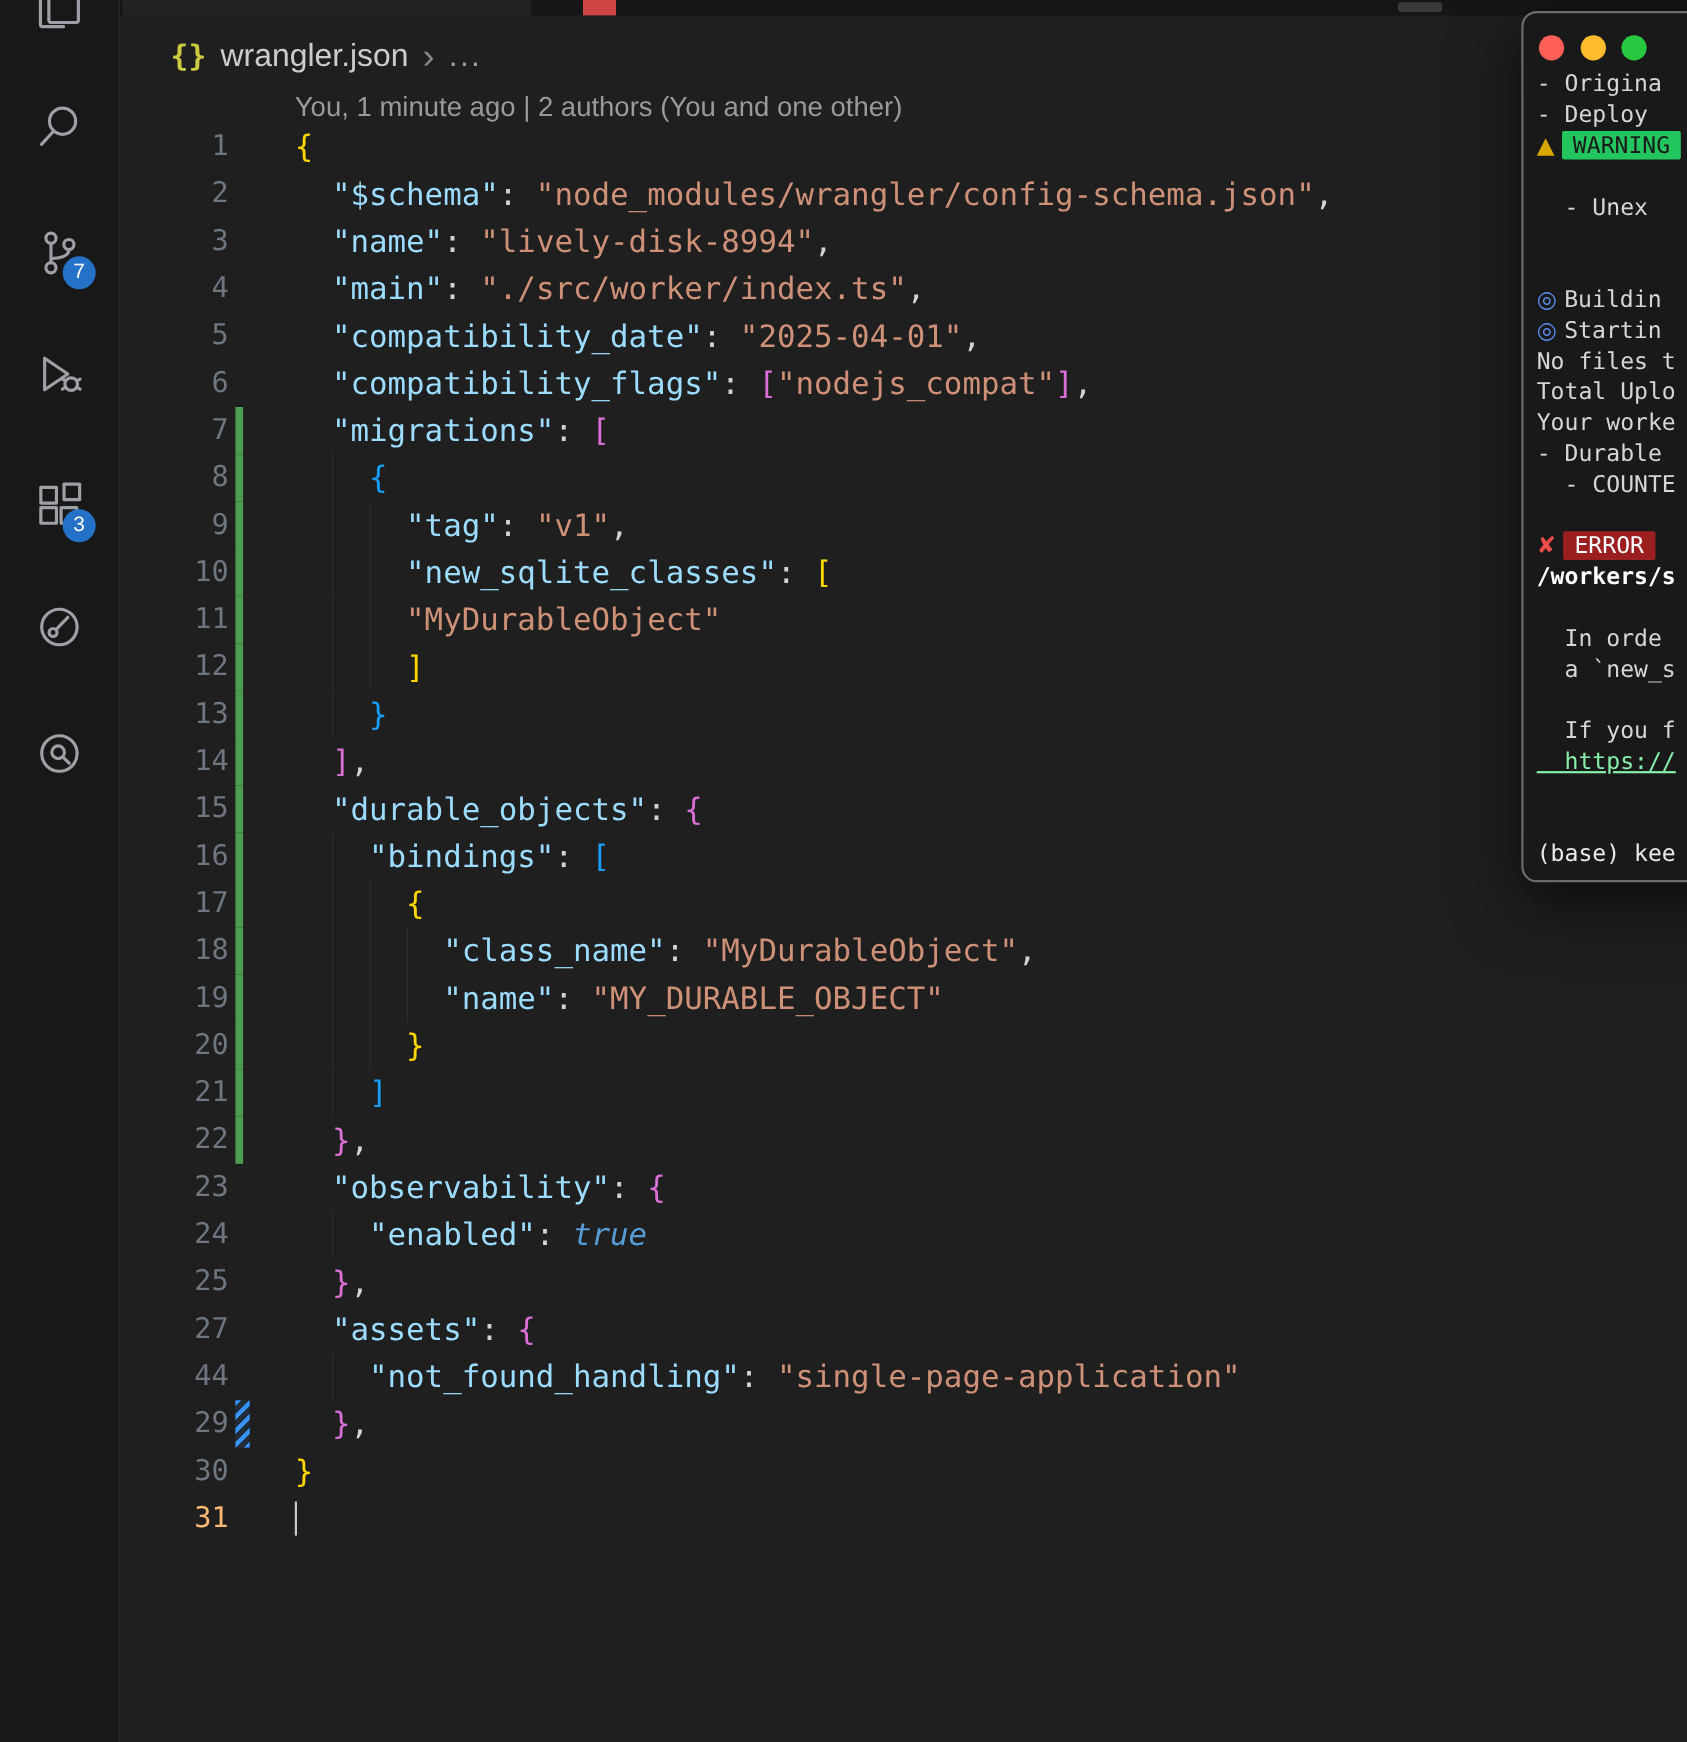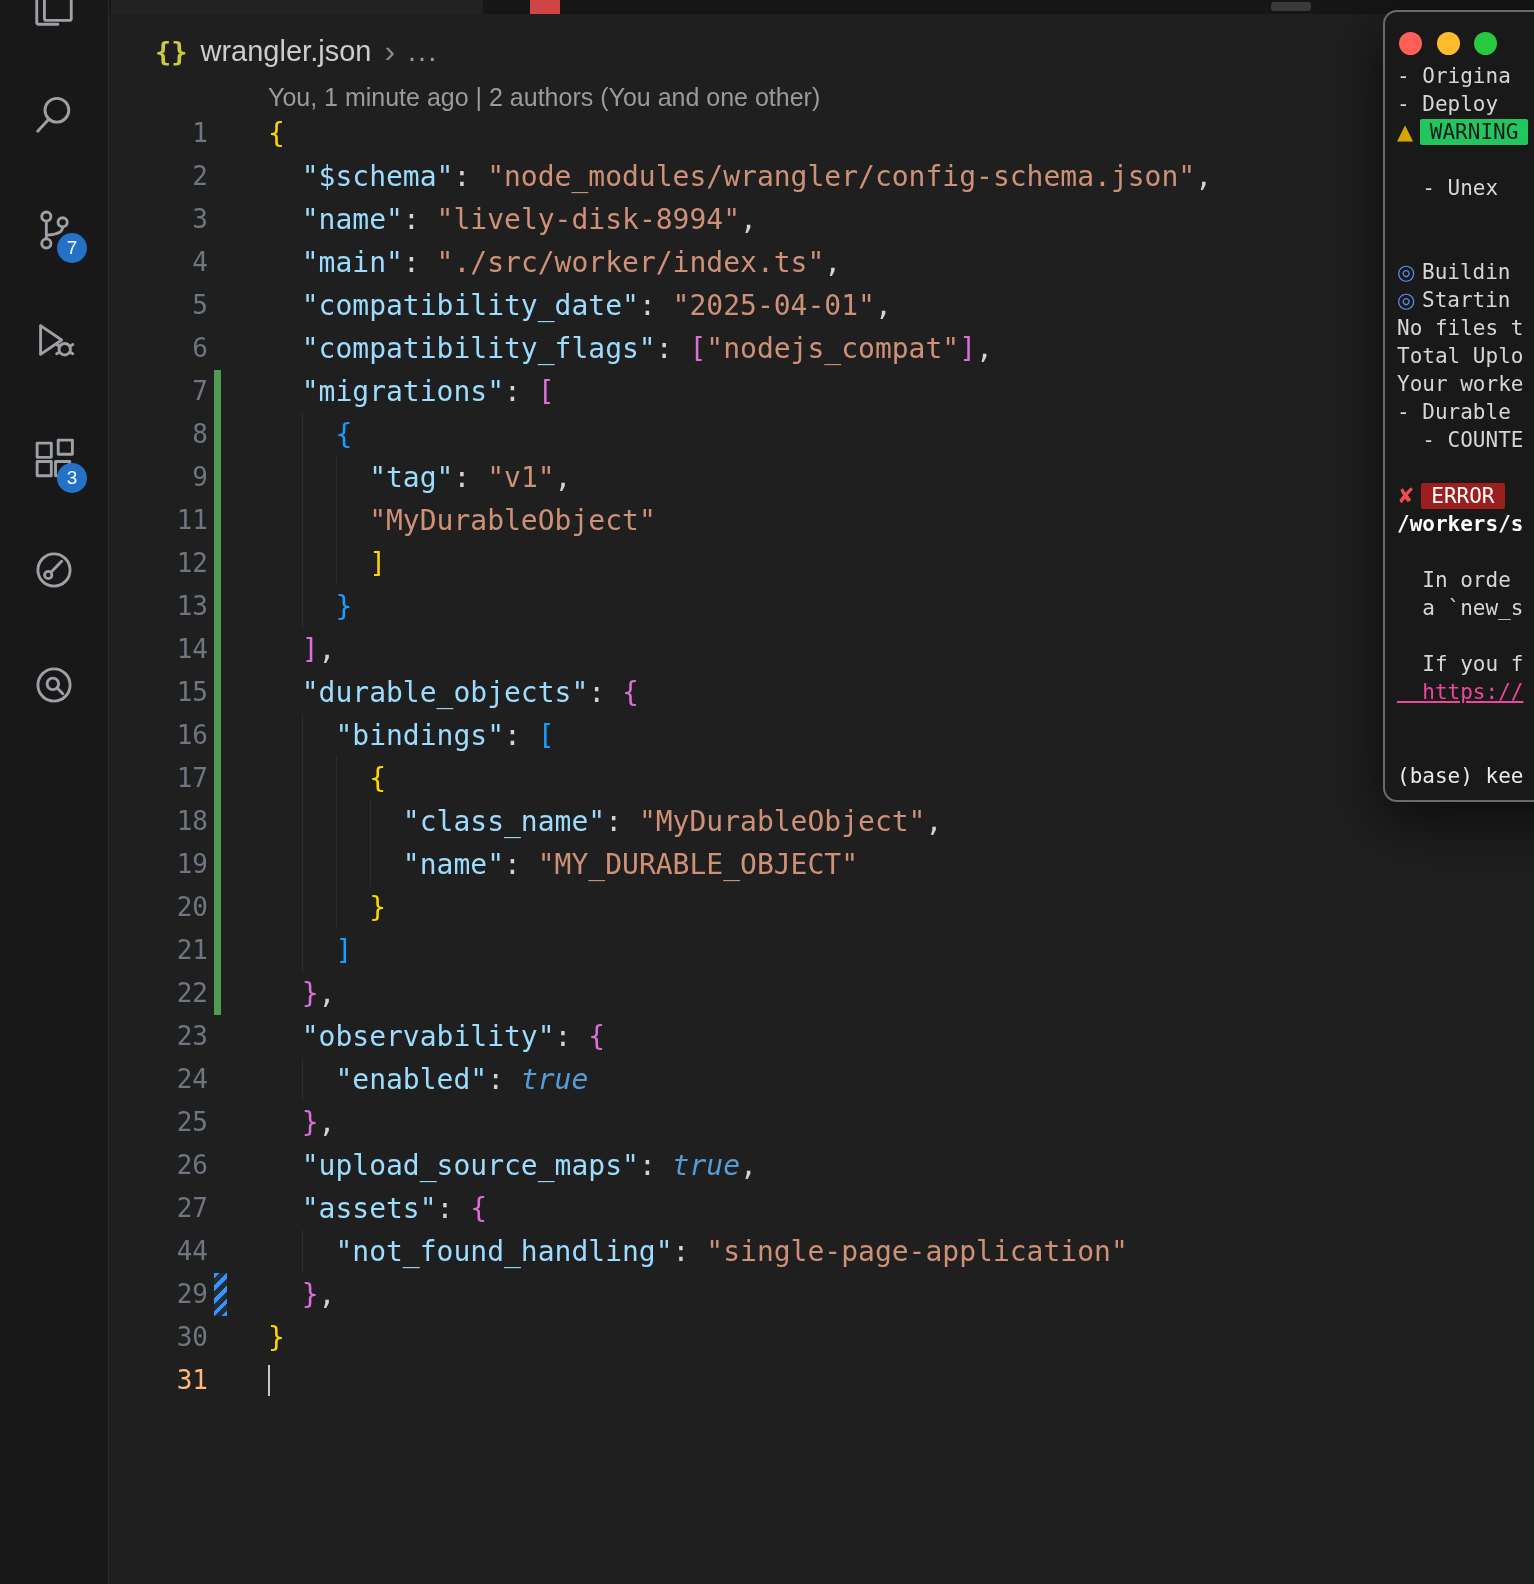--- a/index.html
+++ b/index.html
@@ -67,21 +67,21 @@
   .light.green{left:89px;background:#28c840;}
   .term-body{position:absolute;left:12px;top:50px;right:0;
     font-family:"DejaVu Sans Mono",monospace;font-size:21px;line-height:28px;color:#d6d6d6;}
   .term-line{height:28px;white-space:pre;}
   .t-warn-triangle{color:#d7a700;font-family:"DejaVu Sans",sans-serif;}
   .t-spinner{color:#5a8ef0;font-family:"DejaVu Sans",sans-serif;}
   .t-error-cross{color:#f14c4c;font-family:"DejaVu Sans",sans-serif;}
   .t-badge-warn{background:#22c55e;color:#1a1a1a;padding:1px 10px;border-radius:2px;}
   .t-badge-error{background:#9b1f1f;color:#ffffff;padding:1px 10px;border-radius:2px;}
   .t-bold{font-weight:bold;color:#ffffff;}
-  .t-link{text-decoration:underline;color:#ec4899;}
+  .t-link{text-decoration:underline;color:#86efac;}
   .t-prompt{color:#eaeaea;}
 </style>
 </head>
 <body>
 
 <div class="activity-bar">
 
   <div class="ab-item" style="top:-16px">
     <span>
       <svg viewBox="0 0 24 24">
@@ -212,20 +212,27 @@
         <span class="code"><span class="tk-pu">    </span><span class="tk-b3">{</span></span>
       </div>
       <div class="code-row">
         <span class="ln">9</span>
         <span class="git added"></span>
         <span class="guide" style="left: 194px;"></span>
         <span class="guide" style="left: 228px;"></span>
         <span class="code"><span class="tk-pu">      </span><span class="tk-key">"tag"</span><span class="tk-pu">: </span><span class="tk-str">"v1"</span><span class="tk-pu">,</span></span>
       </div>
       <div class="code-row">
+        <span class="ln">10</span>
+        <span class="git added"></span>
+        <span class="guide" style="left: 194px;"></span>
+        <span class="guide" style="left: 228px;"></span>
+        <span class="code"><span class="tk-pu">      </span><span class="tk-key">"new_sqlite_classes"</span><span class="tk-pu">: </span><span class="tk-b1">[</span></span>
+      </div>
+      <div class="code-row">
         <span class="ln">11</span>
         <span class="git added"></span>
         <span class="guide" style="left: 194px;"></span>
         <span class="guide" style="left: 228px;"></span>
         <span class="code"><span class="tk-pu">      </span><span class="tk-str">"MyDurableObject"</span></span>
       </div>
       <div class="code-row">
         <span class="ln">12</span>
         <span class="git added"></span>
         <span class="guide" style="left: 194px;"></span>
@@ -300,24 +307,20 @@
         <span class="code"><span class="tk-pu">  </span><span class="tk-key">"observability"</span><span class="tk-pu">: </span><span class="tk-b2">{</span></span>
       </div>
       <div class="code-row">
         <span class="ln">24</span>
         <span class="guide" style="left: 194px;"></span>
         <span class="code"><span class="tk-pu">    </span><span class="tk-key">"enabled"</span><span class="tk-pu">: </span><span class="tk-kw">true</span></span>
       </div>
       <div class="code-row">
         <span class="ln">25</span>
         <span class="code"><span class="tk-pu">  </span><span class="tk-b2">}</span><span class="tk-pu">,</span></span>
-      </div>
-      <div class="code-row">
-        <span class="ln">26</span>
-        <span class="code"><span class="tk-pu">  </span><span class="tk-key">"upload_source_maps"</span><span class="tk-pu">: </span><span class="tk-kw">true</span><span class="tk-pu">,</span></span>
       </div>
       <div class="code-row">
         <span class="ln">27</span>
         <span class="code"><span class="tk-pu">  </span><span class="tk-key">"assets"</span><span class="tk-pu">: </span><span class="tk-b2">{</span></span>
       </div>
       <div class="code-row">
         <span class="ln">44</span>
         <span class="guide" style="left: 194px;"></span>
         <span class="code"><span class="tk-pu">    </span><span class="tk-key">"not_found_handling"</span><span class="tk-pu">: </span><span class="tk-str">"single-page-application"</span></span>
       </div>

